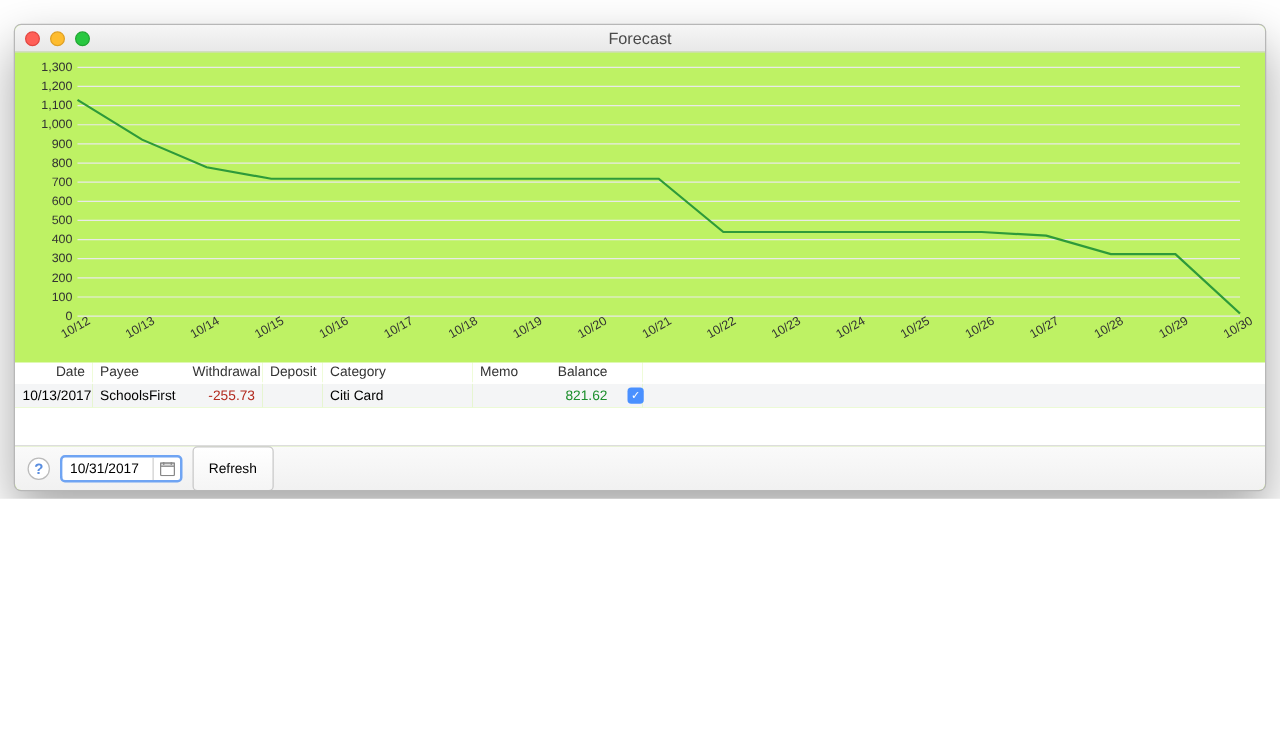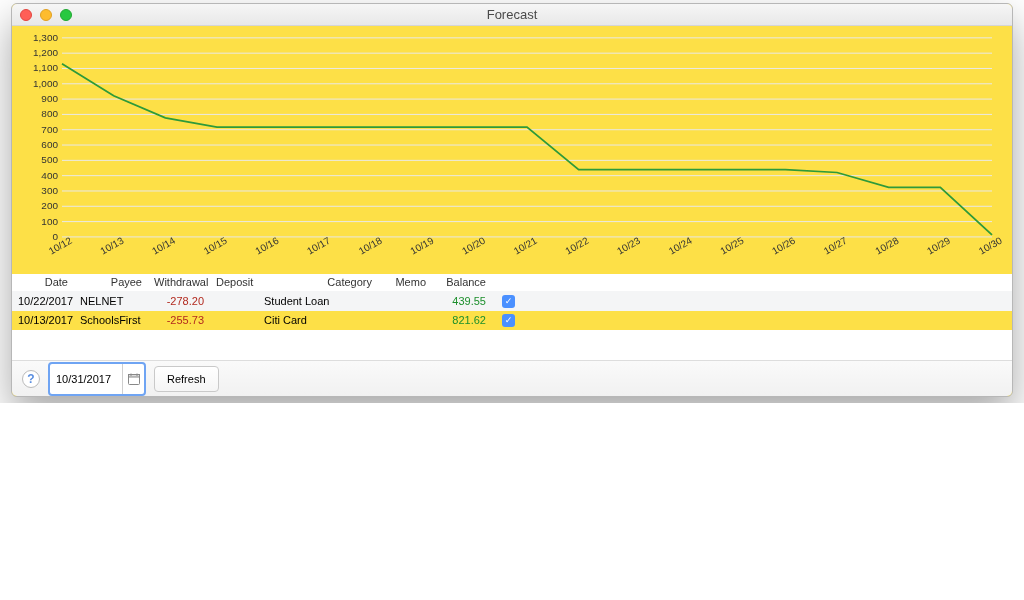--- a/index.html
+++ b/index.html
@@ -1,25 +1,25 @@
 <!DOCTYPE html>
 <html><head>
 <meta charset="utf-8">
 <style>
   * { box-sizing: border-box; margin: 0; padding: 0; }
   body { background: #fff; font-family: -apple-system, "Helvetica Neue", Arial, sans-serif; font-size: 11px; color: #000; }
 
   .window {
     width: 1002px;
-    margin: 3px auto 0 auto;
+    margin: 19px auto 0 auto;
     border: 1px solid #b7b7b7;
     border-radius: 6px;
     box-shadow: 0 18px 40px rgba(0,0,0,0.35);
     overflow: hidden;
-    background: #fde047;
+    background: #bef264;
   }
 
   .titlebar {
     height: 22px;
     background: linear-gradient(#f6f6f6,#e8e8e8);
     border-bottom: 1px solid #d5d5d5;
     display: flex;
     align-items: center;
     position: relative;
   }
@@ -31,40 +31,40 @@
   .title { position:absolute; left:0; right:0; text-align:center; font-size:13px; color:#4a4a4a; pointer-events:none; }
 
   .chart-area { height: 248px; position:relative; padding: 6px 10px 0 10px; }
   .chart-svg { width:100%; height:100%; }
   .ylab { font-size:10px; fill:#333; text-anchor:end; }
   .xlab { font-size:10px; fill:#333; text-anchor:middle; }
   .grid { stroke:#e9e9e9; stroke-width:1; }
   .series { fill:none; stroke:#2e9a3a; stroke-width:1.8; }
 
   .table { width:100%; border-collapse:collapse; table-layout:fixed;padding-left:21px; }
-  .table th { text-align:right; font-weight:400; color:#333; font-size:11px; padding:2px 6px; background:#fff; border-bottom:1px solid #fff;}
+  .table th { text-align:left; font-weight:400; color:#333; font-size:11px; padding:2px 6px; background:#fff; border-bottom:1px solid #fff;}
   .table th.right, .table td.right { text-align:right; }
   .table td { padding:3px 6px; font-size:11px; }
   .table tbody tr:nth-child(odd) { background:#f4f5f6; }
   .neg { color:#b22a1f; }
   .pos { color:#1c8f2c; }
   .check { display:inline-block; width:13px; height:13px; border-radius:3px; background:#4a90ff; color:#fff; font-size:9px; line-height:13px; text-align:center; vertical-align:middle; margin-left:4px;}
   .col-date{width:62px;} .col-payee{width:74px;} .col-wd{width:62px;} .col-dep{width:48px;} .col-cat{width:120px;} .col-memo{width:54px;} .col-bal{width:60px;} .col-chk{width:22px;} .col-rest{width:auto;}
 
   .footer {
     height:36px;
     border-top:1px solid #ddd;
     background:linear-gradient(#fafafa,#f1f1f1);
     display:flex; align-items:center; padding:0 10px; gap:8px;
   }
   .help { width:18px; height:18px; border-radius:50%; border:1px solid #bbb; background:#fff; color:#5a8ee0; font-weight:bold; font-size:12px; display:flex; align-items:center; justify-content:center;}
-  .date-field { display:flex; align-items:center; border:2px solid #6fa4f3; border-radius:4px; background:#fff; height:34px; overflow:hidden;}
+  .date-field { display:flex; align-items:center; border:2px solid #6fa4f3; border-radius:4px; background:#fff; height:22px; overflow:hidden;}
   .date-field input { border:none; outline:none; width:72px; padding:0 6px; font-size:11px; }
   .date-field .cal { width:22px; height:100%; border-left:1px solid #cfcfcf; display:flex; align-items:center; justify-content:center; color:#777;}
-  .btn { height:26px; padding:0 12px; border:1px solid #c9c9c9; border-radius:4px; background:linear-gradient(#ffffff,#f5f5f5); font-size:11px; }
+  .btn { height:36px; padding:0 12px; border:1px solid #c9c9c9; border-radius:4px; background:linear-gradient(#ffffff,#f5f5f5); font-size:11px; }
 
   .bottom-pad { height:6px; }
 </style>
 </head>
 <body>
 
 <div class="window">
 
   <div class="titlebar">
     <div class="traffic">
@@ -148,31 +148,20 @@
         <th class="right">Deposit</th>
         <th>Category</th>
         <th>Memo</th>
         <th class="right">Balance</th>
         <th></th>
           <th></th>
       </tr>
     </thead>
     <tbody id="tbody">
         <tr>
-          <td class="right">10/22/2017</td>
-          <td>NELNET</td>
-          <td class="right neg">-278.20</td>
-          <td class="right"></td>
-          <td>Student Loan</td>
-          <td></td>
-          <td class="right pos">439.55</td>
-          <td><span class="check">✓</span></td>
-          <td></td>
-        </tr>
-        <tr>
           <td class="right">10/13/2017</td>
           <td>SchoolsFirst</td>
           <td class="right neg">-255.73</td>
           <td class="right"></td>
           <td>Citi Card</td>
           <td></td>
           <td class="right pos">821.62</td>
           <td><span class="check">✓</span></td>
           <td></td>
         </tr>

